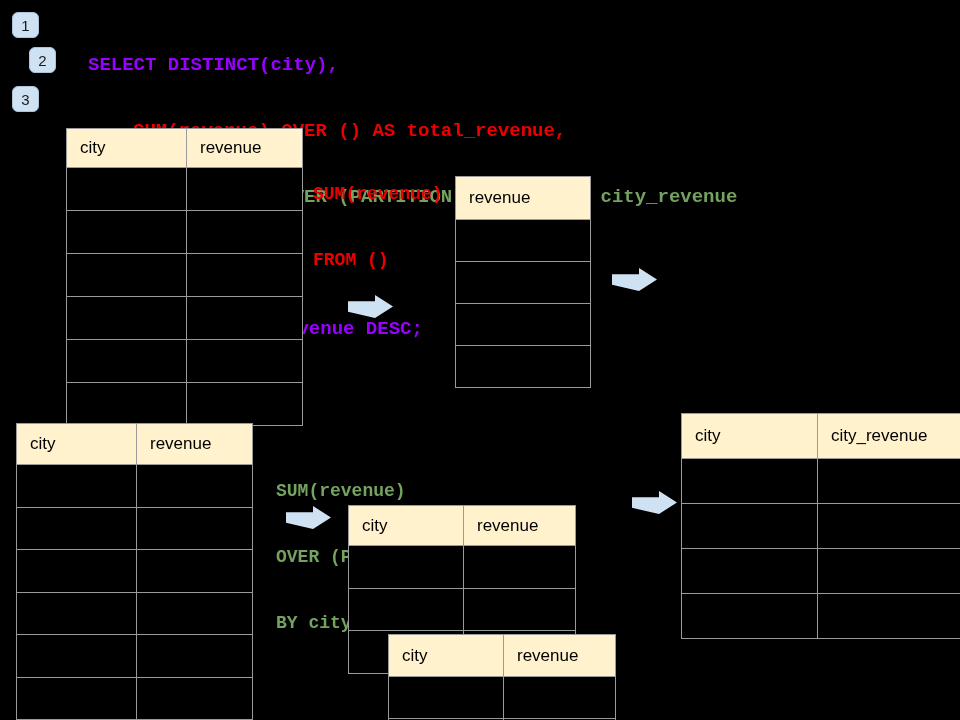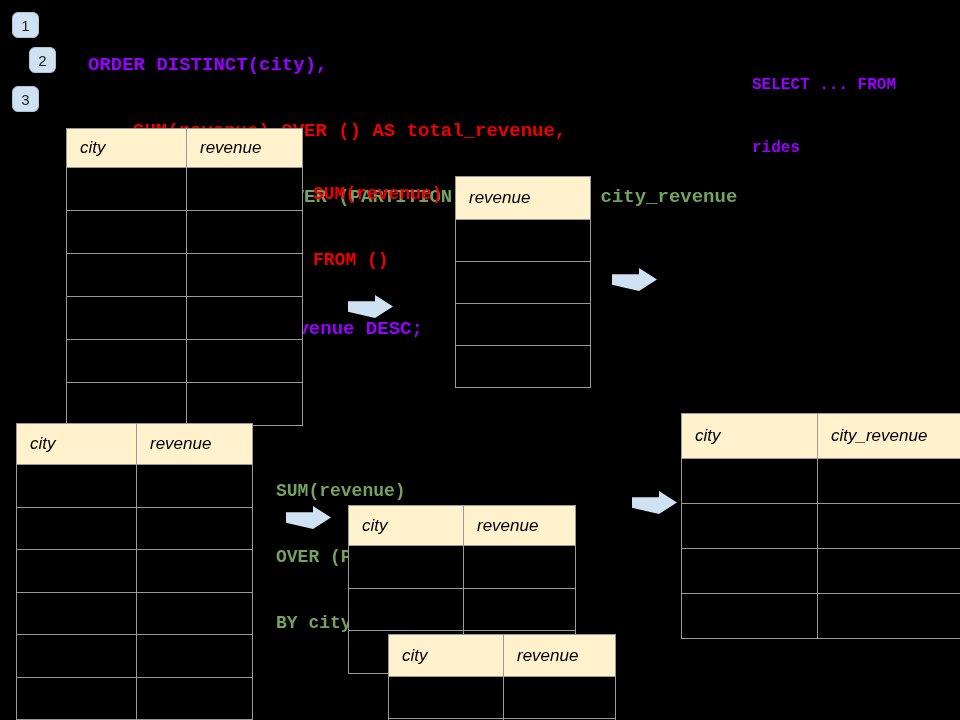--- a/index.html
+++ b/index.html
@@ -24,21 +24,21 @@
   
   .badge{position:absolute;width:27px;height:26px;background:var(--badge-bg,#cfe2f3);
          border:1px solid #aec3d6;border-radius:6px;display:flex;align-items:center;
          justify-content:center;font-size:15px;color:#1a1a1a;box-sizing:border-box;}
   .badge-1{left:12px;top:12px;}
   .badge-2{left:29px;top:47px;}
   .badge-3{left:12px;top:86px;}
 
   
   .tbl{position:absolute;border:1px solid var(--grid-gray,#9a9a9a);background:#000;}
-  .tr{display:flex;font-style:italic;}
+  .tr{display:flex;}
   .tr + .tr{border-top:1px solid var(--grid-gray,#9a9a9a);}
   .tr.head{background:var(--header-cream,#fff2cc);}
   .td{box-sizing:border-box;background:transparent;}
   .td + .td{border-left:1px solid var(--grid-gray,#9a9a9a);}
   .th{display:flex;align-items:center;padding-left:13px;font-size:17px;color:#000;}
 
   .t1{left:66px;top:128px;}   .t1 .head{height:38px;} .t1 .body{height:42px;}
   .t2{left:455px;top:176px;}  .t2 .head{height:42px;} .t2 .body{height:41px;}
   .t3{left:16px;top:423px;}   .t3 .head{height:40px;} .t3 .body{height:41.5px;}
   .t4{left:348px;top:505px;z-index:1;} .t4 .head{height:39px;} .t4 .body{height:41.7px;}
@@ -56,31 +56,27 @@
 </head>
 <body>
 
 <div id="canvas">
 
   <div class="badge badge-1">1</div>
   <div class="badge badge-2">2</div>
   <div class="badge badge-3">3</div>
 
   <div class="code-main mono">
-    <span class="code-line ind-a c-purple">ORDER DISTINCT(city),</span>
+    <span class="code-line ind-a c-purple">SELECT DISTINCT(city),</span>
     <span class="code-line ind-b c-red">SUM(revenue) OVER () AS total_revenue,</span>
     <span class="code-line ind-b c-green">SUM(revenue) OVER (PARTITION BY city) as city_revenue</span>
     <span class="code-line ind-c c-purple">FROM rides</span>
     <span class="code-line ind-d c-purple">ORDER by city_revenue DESC;</span>
   </div>
 
-  <div class="side-note mono c-purple">
-    <span class="code-line">SELECT ... FROM</span>
-    <span class="code-line">rides</span>
-  </div>
 
   <div class="note-total mono c-red">
     <span class="code-line">SUM(revenue)</span>
     <span class="code-line">FROM ()</span>
   </div>
 
   <div class="note-partition mono c-green">
     <span class="code-line">SUM(revenue)</span>
     <span class="code-line">OVER (PARTITION</span>
     <span class="code-line">BY city)</span>

